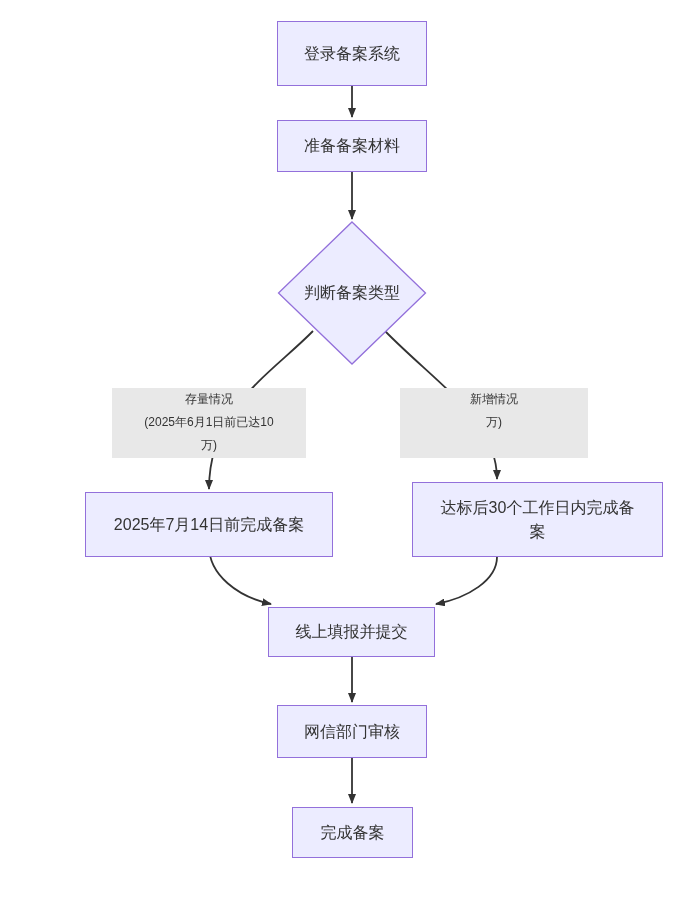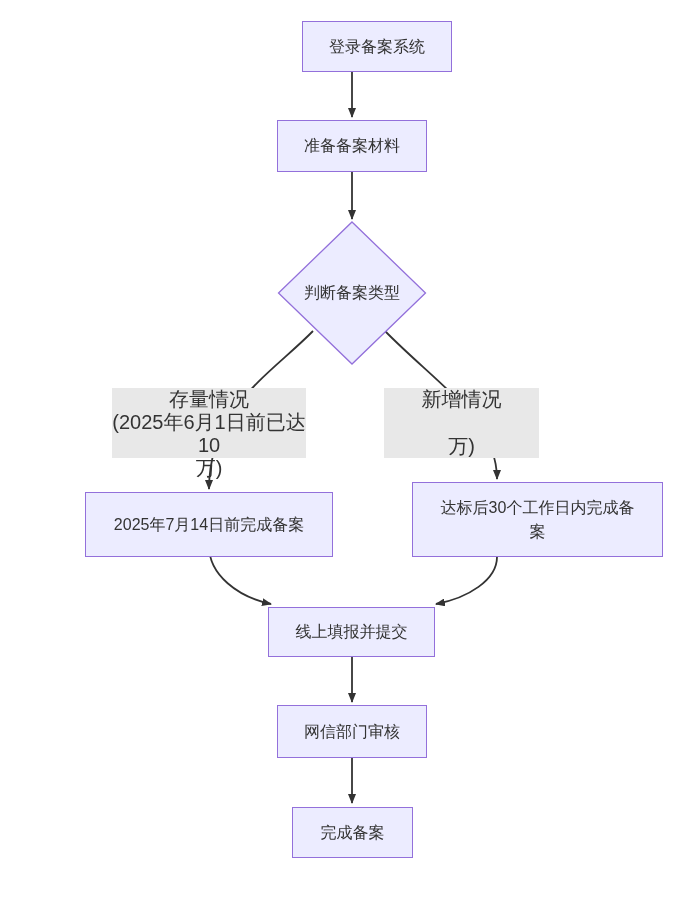--- a/index.html
+++ b/index.html
@@ -56,26 +56,26 @@
     display: flex;
     align-items: center;
     justify-content: center;
     text-align: center;
   }
   .edge-label {
     position: absolute;
     box-sizing: border-box;
     background: var(--edge_label_bg, #e8e8e8);
     color: var(--text, #333333);
-    font-size: 20px;
+    font-size: 12px;
     line-height: 23px;
     display: flex;
     flex-direction: column;
     align-items: center;
-    justify-content: space-between;
+    justify-content: flex-start;
     text-align: center;
   }
   .edge-label span, .node span { display: block; }
 </style>
 </head>
 <body>
 
 <div class="canvas">
 
   <svg class="edges" viewBox="0 0 692 920" xmlns="http://www.w3.org/2000/svg">
@@ -90,39 +90,39 @@
     <path class="edge" d="M313,331 C272,373 209,408 209,489" marker-end="url(#arrow)"></path>
     <path class="edge" d="M385,331 C438,385 497,420 497,479" marker-end="url(#arrow)"></path>
     <path class="edge" d="M209,546 C209,575 238,597 271,604" marker-end="url(#arrow)"></path>
     <path class="edge" d="M497,557 C497,580 468,598 436,604" marker-end="url(#arrow)"></path>
     <path class="edge" d="M352,657 L352,702" marker-end="url(#arrow)"></path>
     <path class="edge" d="M352,758 L352,803" marker-end="url(#arrow)"></path>
 
     <polygon class="diamond" points="352,222 425.5,293 352,364 278.5,293"></polygon>
   </svg>
 
-  <div class="node" style="left:277px; top:21px; width:150px; height:51px;margin-left:25px;">
+  <div class="node" style="left:277px; top:21px; width:150px; height:65px;">
     <span>登录备案系统</span>
   </div>
 
   <div class="node" style="left:277px; top:120px; width:150px; height:52px;">
     <span>准备备案材料</span>
   </div>
 
   <div class="decision-label" style="left:282px; top:280px; width:140px; height:26px;">
     <span>判断备案类型</span>
   </div>
 
   <div class="edge-label" style="left:112px; top:388px; width:194px; height:70px;">
     <span>存量情况</span>
     <span>(2025年6月1日前已达10</span>
     <span>万)</span>
   </div>
 
-  <div class="edge-label" style="left:384px; top:388px; width:155px; height:70px;">
+  <div class="edge-label" style="left:400px; top:388px; width:188px; height:70px;">
     <span>新增情况</span>
     <span>万)</span>
   </div>
 
   <div class="node" style="left:85px; top:492px; width:248px; height:65px;">
     <span>2025年7月14日前完成备案</span>
   </div>
 
   <div class="node" style="left:372px; top:482px; width:251px; height:75px;margin-left:40px;">
     <span>达标后30个工作日内完成备</span>

